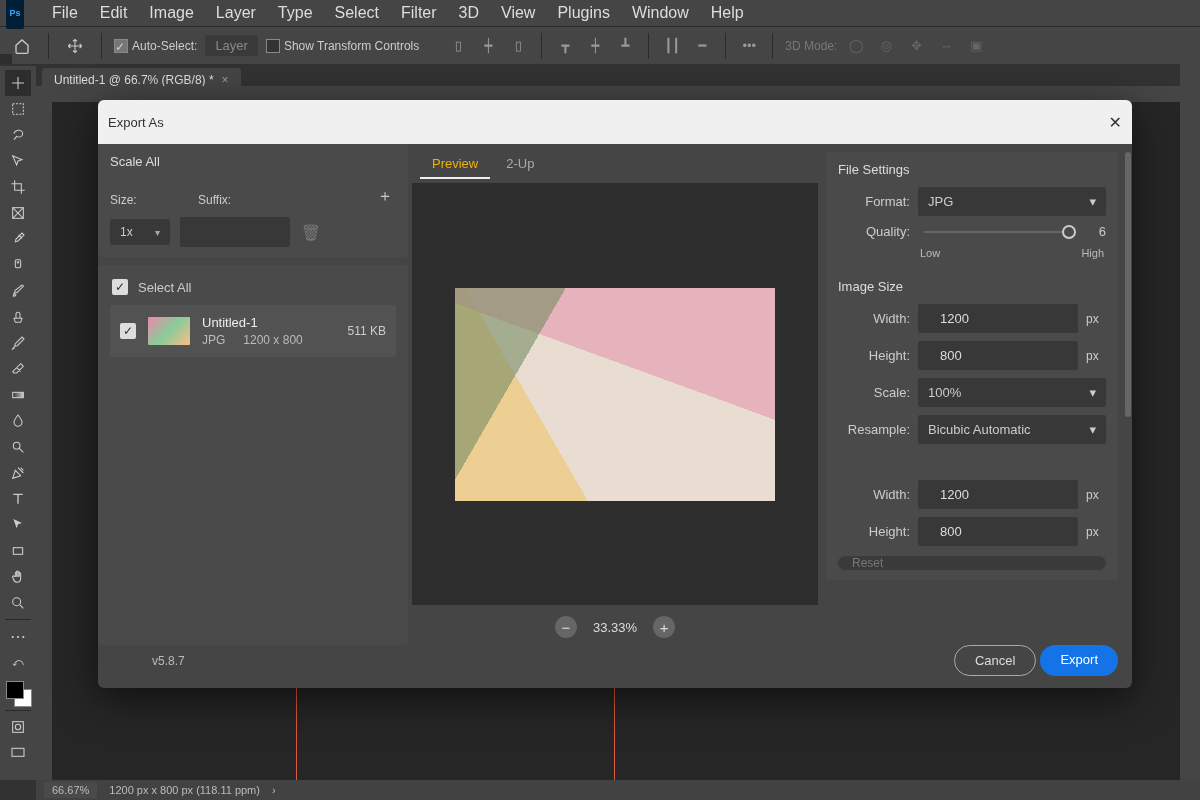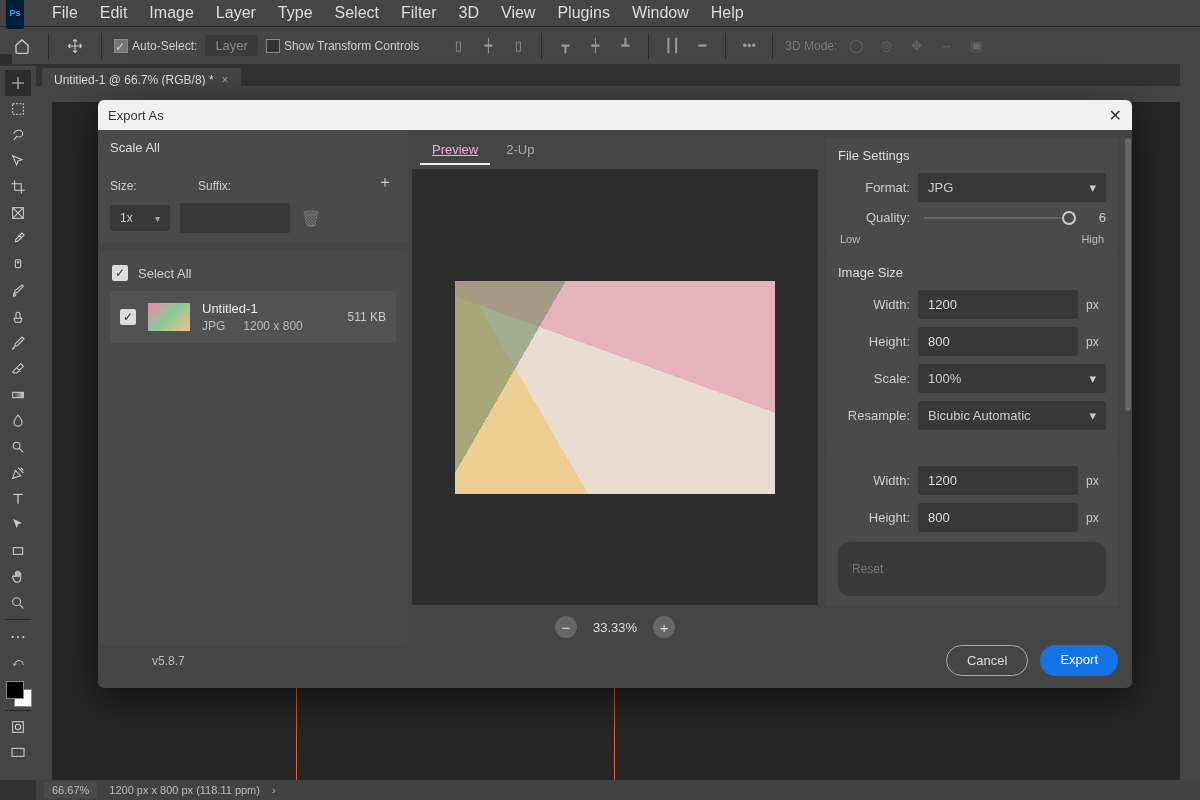--- a/index.html
+++ b/index.html
@@ -45,21 +45,21 @@
 
 
 .status { position:absolute; left:36px; bottom:0; right:0; height:20px; background:#424242; display:flex; align-items:center; font-size:11px; color:#bbb; padding:0 8px; gap:12px;}
 .status .zoom { background:#4a4a4a; padding:2px 8px; }
 
 
 .rightstrip { position:absolute; right:0; top:64px; width:20px; height:calc(100% - 84px); background:#454545; }
 
 
 .dialog { position:absolute; left:98px; top:100px; width:1034px; height:588px; background:#454545; border-radius:6px; box-shadow:0 10px 40px rgba(0,0,0,0.6); display:flex; flex-direction:column; overflow:hidden; }
-.dialog .titlebar { height:30px; background:#f0f0f0; color:#333; display:flex; align-items:center; justify-content:space-between; padding:0 10px; font-size:13px; }
+.dialog .titlebar { height:44px; background:#f0f0f0; color:#333; display:flex; align-items:center; justify-content:space-between; padding:0 10px; font-size:13px; }
 .dialog .titlebar .close { font-size:16px; color:#333; cursor:default; }
 
 .dialog .body { flex:1; display:flex; }
 
 
 .col-left { width:310px; display:flex; flex-direction:column; gap:8px; }
 .panel { background:#4a4a4a; border-radius:3px; padding:10px 12px; }
 .panel h4 { font-size:13px; font-weight:normal; color:#ddd; margin-bottom:8px; }
 .scale-row { display:flex; align-items:flex-end; gap:10px; }
 .scale-row .lbl { font-size:12px; color:#ccc; width:48px; }
@@ -77,51 +77,51 @@
 .asset-row .thumb { width:42px; height:28px; background:linear-gradient(135deg,#e8a 0%,#8c9 50%,#fb8 100%); border-radius:1px; }
 .asset-row .info { flex:1; }
 .asset-row .name { font-size:13px; color:#eee; }
 .asset-row .meta { font-size:12px; color:#bbb; display:flex; gap:18px; margin-top:3px; }
 .asset-row .size { font-size:12px; color:#ccc;margin-left:23px; }
 
 
 .col-mid { flex:1; display:flex; flex-direction:column; padding:0 4px; }
 .tabs { display:flex; padding:6px 8px 0; gap:4px; }
 .tabs .tab { padding:6px 12px; font-size:13px; color:#aaa; }
-.tabs .tab.active { color:#f9a8d4; border-bottom:2px solid #eee;text-decoration:underline; }
+.tabs .tab.active { color:#eab308; border-bottom:2px solid #eee; }
 .preview-box { flex:1; background:#2d2d2d; margin:4px 0; display:flex; align-items:center; justify-content:center; position:relative; }
 .preview-img { width:320px; height:213px; background:
   linear-gradient(120deg, rgba(120,140,100,0.6) 0 25%, transparent 25%),
   linear-gradient(200deg, rgba(230,160,180,0.7) 0 40%, transparent 40%),
   linear-gradient( 60deg, rgba(240,200,120,0.7) 0 30%, transparent 30%),
   #e8ddd0;
 }
 .zoom-ctrl { height:36px; display:flex; align-items:center; justify-content:center; gap:16px; font-size:13px; color:#ddd; background:#454545;}
 .zoom-ctrl .zbtn { width:22px; height:22px; border-radius:11px; background:#666; color:#ddd; display:flex; align-items:center; justify-content:center; font-size:15px; }
 
 
 .col-right { width:310px; display:flex; flex-direction:column; padding:8px 6px 8px 4px; position:relative; }
 .col-right .scroll { flex:1; overflow:hidden; display:flex; flex-direction:column; padding-right:8px;}
 .section { background:#4a4a4a; border-radius:3px; padding:10px 12px; }
 .section h4 { font-size:13px; font-weight:normal; color:#ddd; margin-bottom:10px; }
 .form-row { display:flex; align-items:center; margin:8px 0; gap:8px; }
 .form-row .flabel { width:72px; text-align:right; font-size:13px; color:#ccc; }
 .form-row .wide-dd { flex:1; background:#383838; padding:7px 10px; display:flex; justify-content:space-between; align-items:center; border-radius:2px; }
-.form-row .num-input { flex:1; background:#383838; padding:7px 10px; border-radius:2px; color:#ddd; }
+.form-row .num-input { flex:1; background:#383838; padding:7px 22px; border-radius:2px; color:#ddd; }
 .form-row .unit { font-size:12px; color:#ccc; width:20px; }
 .slider-track { flex:1; height:2px; background:#666; position:relative; margin:0 6px; }
 .slider-thumb { position:absolute; right:0; top:-6px; width:14px; height:14px; border:2px solid #ccc; border-radius:50%; background:#4a4a4a; }
 .lowhigh { display:flex; justify-content:space-between; font-size:11px; color:#bbb; margin-top:4px; padding:0 2px;}
-.reset-btn { align-self:flex-end; background:#3a3a3a; color:#777; padding:20px 14px; border-radius:12px; font-size:12px; margin-top:10px;}
+.reset-btn { align-self:flex-end; background:#3a3a3a; color:#777; padding:0 14px; border-radius:12px; font-size:12px; margin-top:10px;}
 .scrollbar-fake { position:absolute; right:0; top:8px; width:8px; height:calc(100% - 60px);}
 .scrollbar-fake .thumb { width:6px; height:60%; background:#666; border-radius:3px; margin:0 auto;}
 
 .dialog-footer { display:flex; align-items:center; justify-content:space-between; padding:0 14px 12px;margin-left:40px; }
 .dialog-footer .ver { font-size:12px; color:#bbb; }
-.dialog-footer .btns { display:flex; gap:12px; }
+.dialog-footer .btns { display:flex; gap:4px; }
 .btn { padding:7px 20px; border-radius:16px; font-size:13px; }
 .btn.cancel { border:1px solid #aaa; color:#ddd; }
 .btn.export { background:#1473e6; color:#fff; }
 
 svg { width:16px; height:16px; }
 </style>
 </head>
 <body>
 
 <div class="menubar">
@@ -417,21 +417,21 @@
               </div>
           </div>
           <div class="form-row">
             <span class="flabel">Quality:</span>
             <div class="slider-track">
                 <div class="slider-thumb"></div>
               </div>
             <span style="width:16px;text-align:right">6</span>
           </div>
           <div class="lowhigh">
-            <span style="">Low</span>
+            <span style="margin-left:80px">Low</span>
             <span>High</span>
           </div>
         </div>
         <div class="section">
           <h4>Image Size</h4>
           <div class="form-row">
             <span class="flabel">Width:</span>
             <div class="num-input">1200</div>
             <span class="unit">px</span>
           </div>

